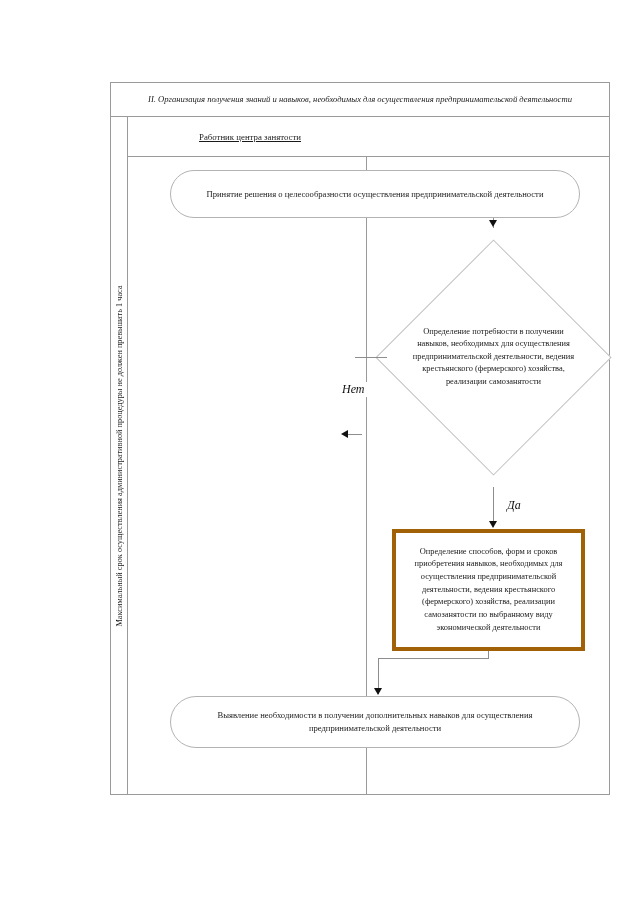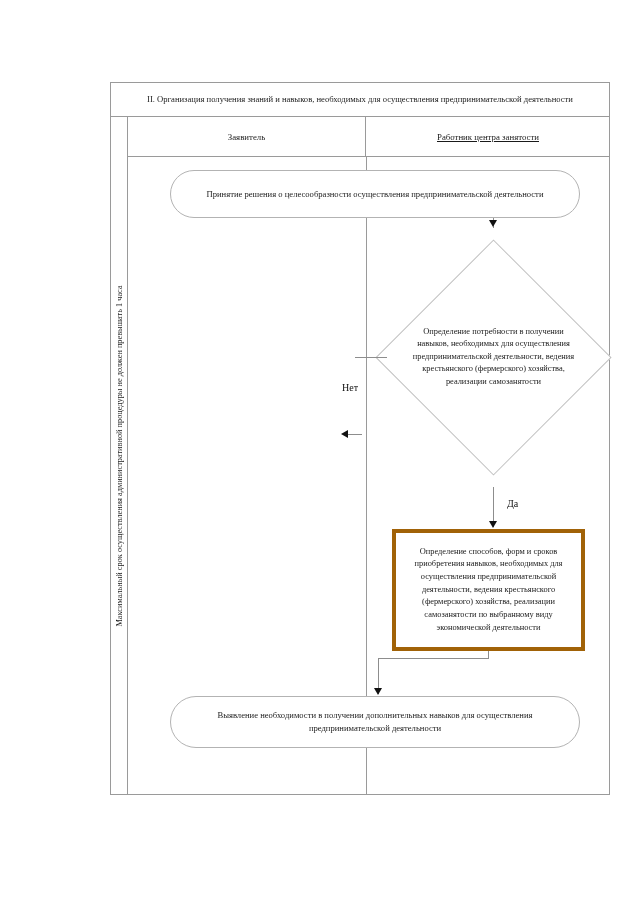--- a/index.html
+++ b/index.html
@@ -50,20 +50,21 @@
     left: 110px;
     top: 82px;
     width: 500px;
     height: 35px;
     box-sizing: border-box;
     border-bottom: 1px solid #9a9a9a;
     display: flex;
     align-items: center;
     justify-content: center;
     padding: 0 8px;
+    font-style: italic;
   }
   .title-row .t {
     font-size: 8.6px;
     line-height: 1.45;
     text-align: center;
     color: #1a1a1a;
   }
 
   
   .vcol {
@@ -190,44 +191,44 @@
   .arrow-left {
     position: absolute;
     width: 0; height: 0;
     border-top: 4px solid transparent;
     border-bottom: 4px solid transparent;
     border-right: 7px solid #111;
   }
 
   .branch-label {
     position: absolute;
-    font-size: 10px;
+    font-size: 12px;
     color: #111;
     background: #fff;
     padding: 0 2px;
+    font-style: italic;
   }
 </style>
 </head>
 <body>
 
 <div class="page">
 
 
   <div class="table-frame"></div>
 
   <div class="title-row">
     <div class="t">II. Организация получения знаний и навыков, необходимых для осуществления предпринимательской деятельности</div>
   </div>
 
   <div class="vcol">
     <div class="vtext">Максимальный срок осуществления административной процедуры не должен превышать 1 часа</div>
   </div>
 
   <div class="hdr-row">
-    <div class="hdr-cell left">Заявитель</div>
     <div class="hdr-cell right">Работник центра занятости</div>
   </div>
 
   <div class="col-divider"></div>
 
   <div class="shape rounded" style="left:170px; top:170px; width:410px; height:48px;">
     <span>Принятие решения о целесообразности осуществления предпринимательской деятельности</span>
   </div>
 
   <div class="line-v" style="left:493px; top:218px; height:10px;"></div>

